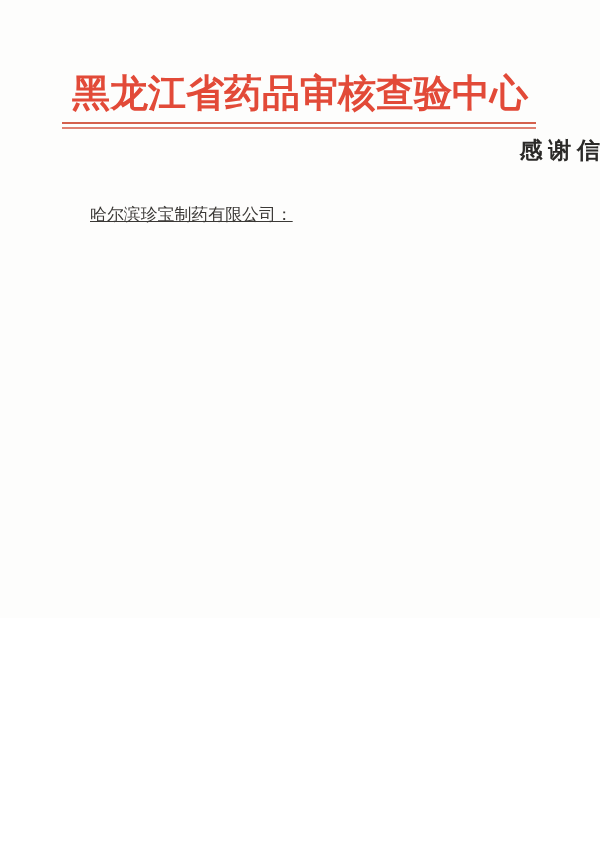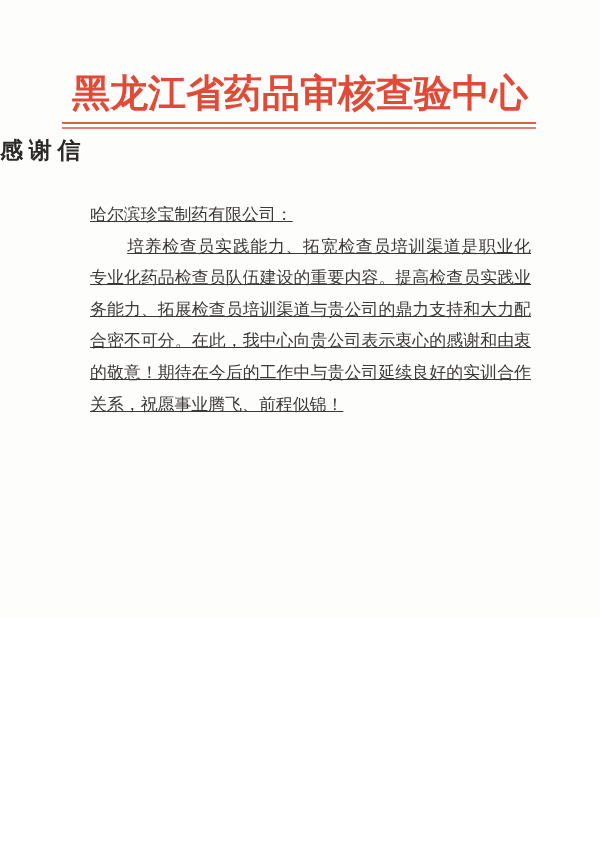--- a/index.html
+++ b/index.html
@@ -25,21 +25,21 @@
     height:7px;
     border-top:2.5px solid var(--rule-red,#d4604d);
     border-bottom:2px solid var(--rule-red-light,#df8172);
     box-sizing:border-box;
   }
   .header-rule{top:122px;left:62px;width:474px;}
   .footer-rule{top:778px;left:64px;width:474px;}
   .letter-title{
     position:absolute;top:135px;left:0;right:0;
     margin:0;
-    text-align:left;
+    text-align:right;
     font-size:23px;
     font-weight:600;
     color:#2b2a28;
     white-space:nowrap;
   }
   .body-text{
     position:absolute;
     top:199px;left:90px;width:441px;
     font-size:16.9px;
     line-height:31.6px;
@@ -79,21 +79,20 @@
 <div class="page">
 
   <h1 class="letterhead-title">黑龙江省药品审核查验中心</h1>
 
   <div class="double-rule header-rule"></div>
 
   <h2 class="letter-title">感  谢  信</h2>
 
   <div class="body-text">
     <p class="salutation">哈尔滨珍宝制药有限公司：</p>
-    <p class="para">培养检查员实践能力、拓宽检查员培训渠道是职业化专业化药品检查员队伍建设的重要内容。提高检查员实践业务能力、拓展检查员培训渠道与贵公司的鼎力支持和大力配合密不可分。在此，我中心向贵公司表示衷心的感谢和由衷的敬意！期待在今后的工作中与贵公司延续良好的实训合作关系，祝愿事业腾飞、前程似锦！</p>
   </div>
 
   <div class="signature">
     <div class="sig-org">黑龙江省药品审核查验中心</div>
     <div class="sig-date">2024 年 3 月 14 日</div>
   </div>
 
   <svg class="official-seal" viewBox="0 0 140 140">
     <circle cx="70" cy="70" r="61" fill="none" stroke="#e2402c" stroke-width="4.5"></circle>
     <polygon points="61.4,37.6 71.4,54.1 90.4,50.5 77.7,65.1 87.1,82.1 69.2,74.6 56.0,88.7 57.6,69.4 40.1,61.2 59.0,56.8" fill="#e2402c"></polygon>

